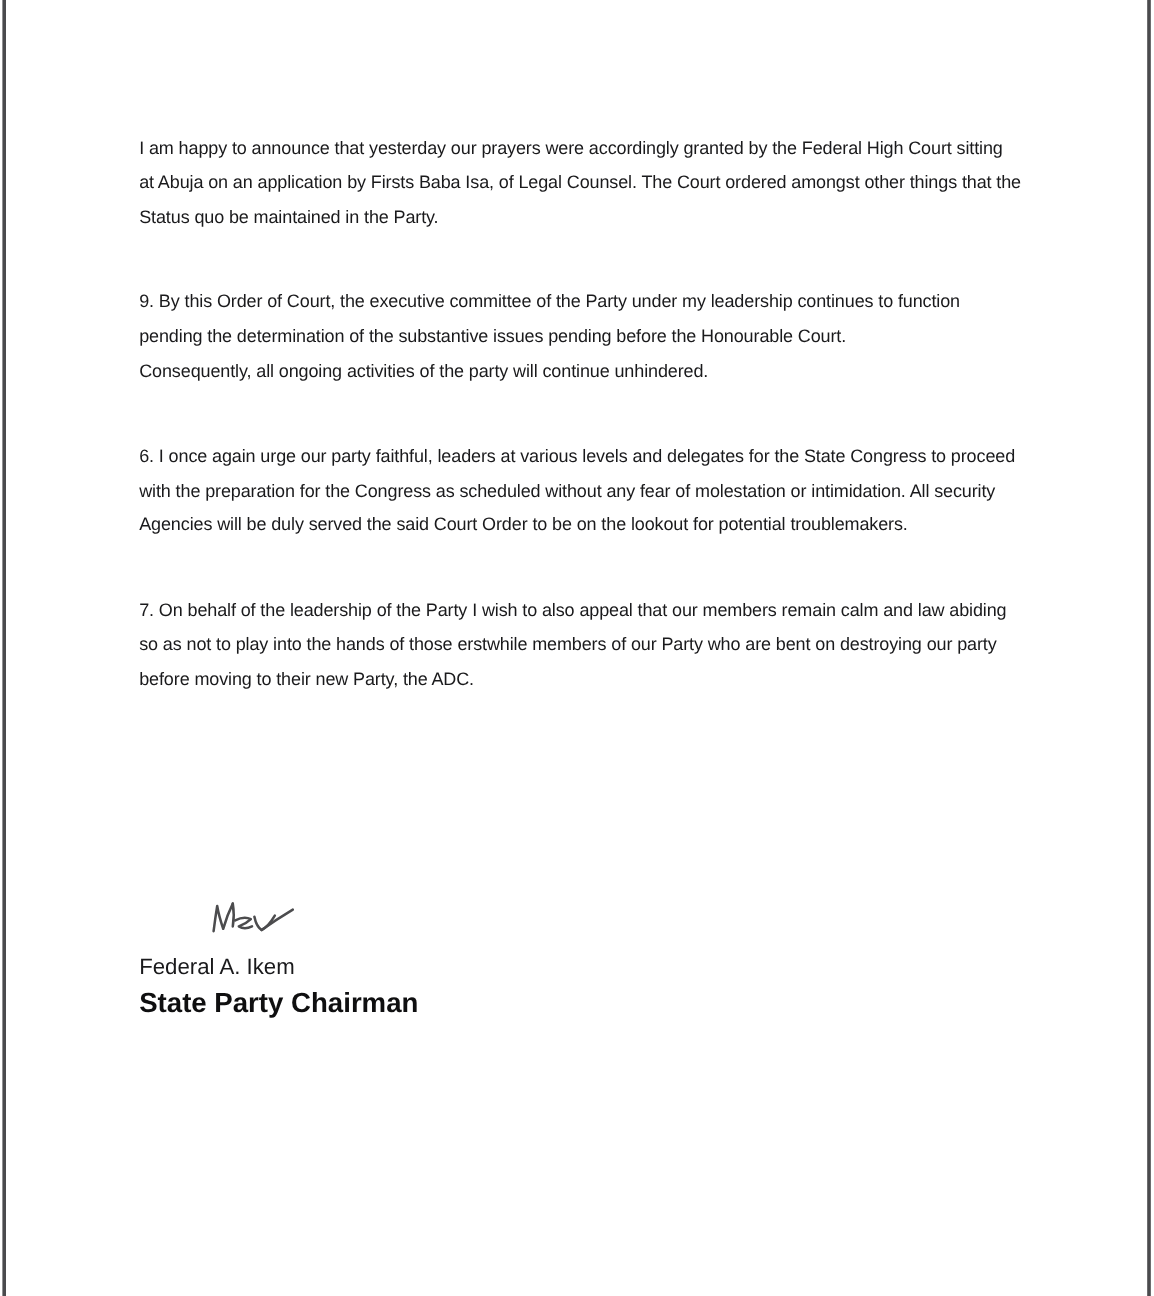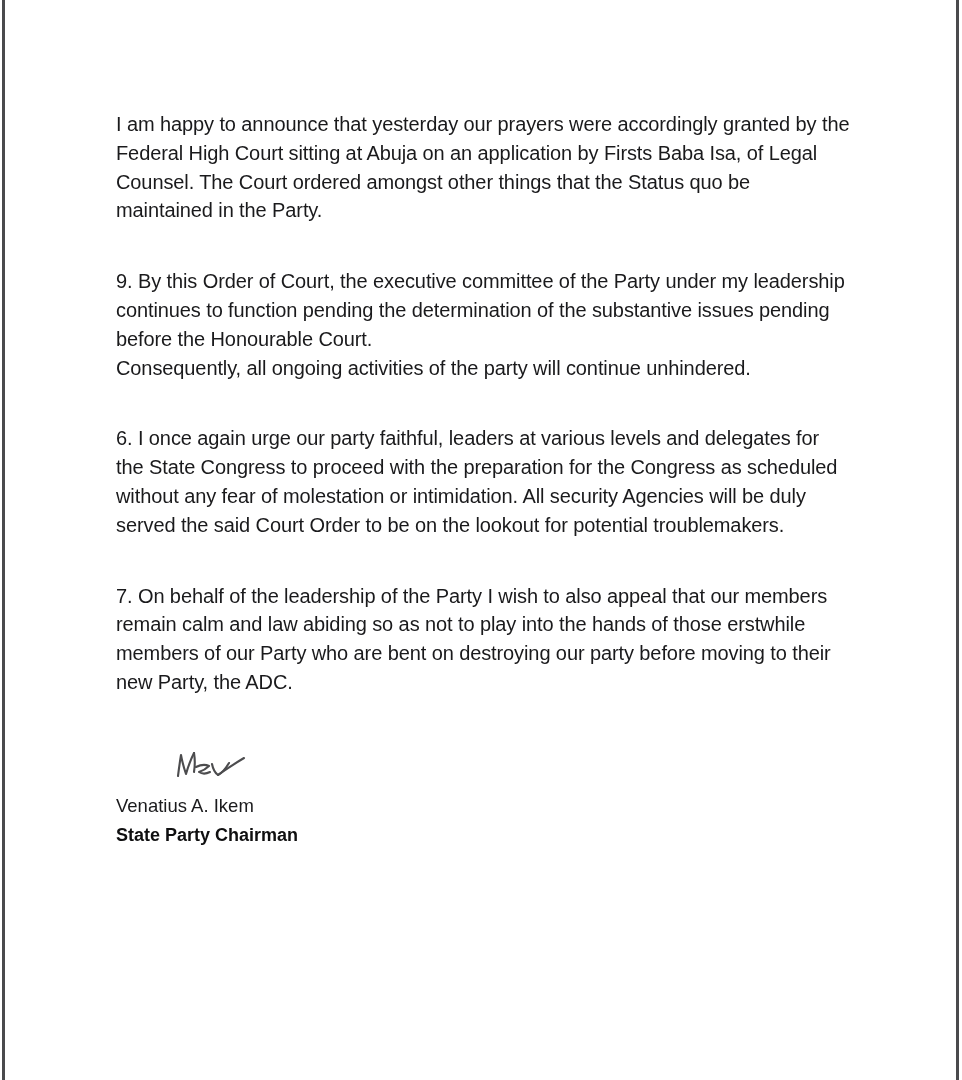--- a/index.html
+++ b/index.html
@@ -28,21 +28,21 @@
 
   .letter-body {
     position: absolute;
     left: 116px;
     top: 110px;
     width: 735px;
   }
 
   .para {
     font-family: "Liberation Sans", sans-serif;
-    font-size: 20px;
+    font-size: 15px;
     line-height: 28.8px;
     color: #1a1a1c;
     margin: 0 0 42px 0;
     text-align: left;
     white-space: pre-line;
     letter-spacing: -0.1px;
   }
   .para:last-of-type { margin-bottom: 16px; }
 
   .signature-block {
@@ -61,21 +61,21 @@
   .signer-name {
     font-family: "Liberation Sans", sans-serif;
     font-size: 18.5px;
     line-height: 28.8px;
     color: #1a1a1c;
     font-weight: 400;
     margin: 0;
   }
   .signer-title {
     font-family: "Liberation Sans", sans-serif;
-    font-size: 18px;
+    font-size: 23px;
     line-height: 28.8px;
     color: #0f0f10;
     font-weight: 700;
     margin: 0;
   }
 </style>
 </head>
 <body>
 
 <div class="page">
@@ -98,17 +98,17 @@
     <svg class="signature-mark" viewBox="0 0 90 46">
       <g fill="none" stroke="#4c4c4e" stroke-width="2.1" stroke-linecap="round" stroke-linejoin="round">
         <path d="M8 34 C9 26, 10 19, 11 13 C12 19, 14 26, 16 32 C18 25, 21 17, 24 11"></path>
         <path d="M24 11 C25 17, 25 24, 24 30"></path>
         <path d="M26 25 C30 23, 35 22, 39 24 C36 27, 32 29, 29 30 C32 32, 36 32, 40 30"></path>
         <path d="M42 22 C43 27, 45 31, 48 33 C52 31, 56 26, 59 21"></path>
         <path d="M48 33 C55 28, 64 22, 74 16"></path>
       </g>
     </svg>
 
-    <p class="signer-name">Venatius A. Ikem</p>
+    <p class="signer-name">Federal A. Ikem</p>
     <p class="signer-title">State Party Chairman</p>
   </div>
 
 </div>
 
 </body></html>

